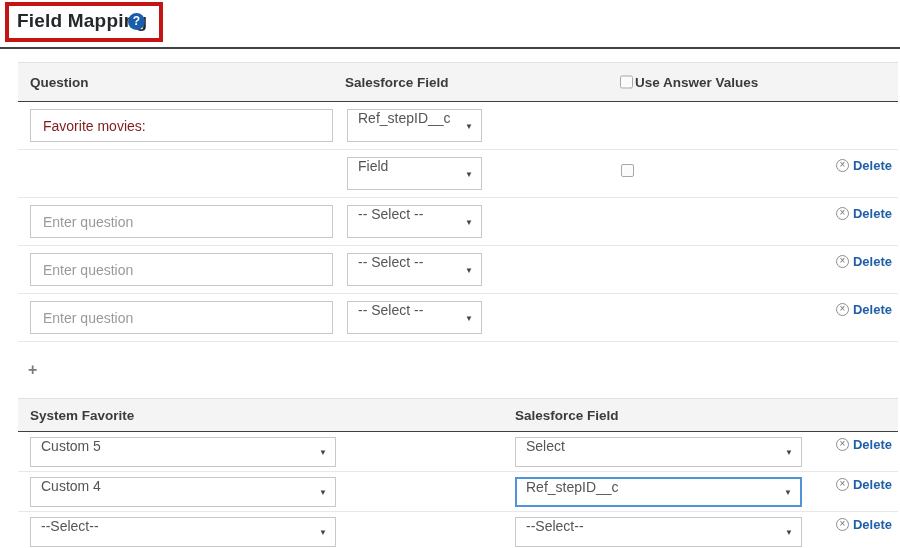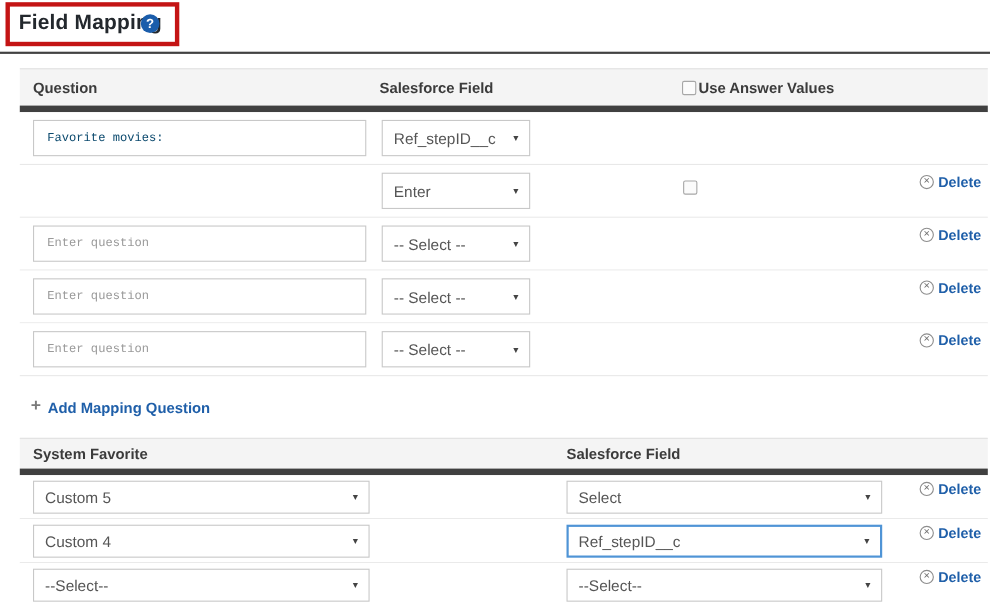--- a/index.html
+++ b/index.html
@@ -12,45 +12,45 @@
   .page-title { font-size:19px; font-weight:700; color:#23282d; letter-spacing:0.2px; }
   .help-icon { position:absolute; left:128px; top:13px; width:17px; height:17px; border-radius:50%;
                background:#1a5dab; color:#fff; font-size:12px; font-weight:700; text-align:center;
                line-height:17px; cursor:pointer; }
   .title-rule { position:absolute; left:0; top:47px; width:900px; height:2px; background:#424242; }
 
   
   .tbl { position:absolute; left:18px; width:880px; }
   .q-table { top:62px; }
   .s-table { top:398px; }
-  .thead { position:relative; background:#f4f4f4; border-top:1px solid #e2e2e2; border-bottom:6px solid #404040; }
+  .thead { position:relative; background:#f4f4f4; border-top:1px solid #e2e2e2; border-bottom:1px solid #404040; }
   .q-table .thead { height:40px; }
   .s-table .thead { height:34px; }
   .th { position:absolute; top:50%; transform:translateY(-50%); font-size:13.5px; font-weight:700; color:#3b3b3b; }
   .th-q  { left:12px; }
   .th-sf { left:327px; }
   .th-sv { left:12px; }
   .th-sf2{ left:497px; }
   .th-check { position:absolute; left:602px; top:50%; transform:translateY(-50%); display:flex; align-items:center; gap:2px;
               font-size:13.5px; font-weight:700; color:#3b3b3b; }
 
   .checkbox { display:inline-block; width:13px; height:13px; border:1px solid #a7a7a7; background:#fbfbfb;
               border-radius:2px; cursor:pointer; }
 
   .row { position:relative; border-bottom:1px solid #e8e8e8; background:#fff; }
   .q-row { height:48px; }
   .s-row { height:40px; }
 
   .q-input { position:absolute; left:12px; top:7px; width:303px; height:33px; border:1px solid #c8c8c8;
-             padding:0 12px; font-size:11px; color:#0c4a6e; font-family:Liberation Mono, monospace;
+             padding:0 12px; font-size:14px; color:#7f1d1d; font-family:Liberation Sans, sans-serif;
              background:#fff; outline:none; }
   .q-input::placeholder { color:#9a9a9a; opacity:1; }
 
   .select { position:absolute; border:1px solid #c8c8c8; background:#fff; color:#555; font-size:14px;
-            display:flex; align-items:center; padding:0 22px 0 10px; cursor:pointer; white-space:nowrap; overflow:hidden; }
+            display:flex; align-items:flex-start; padding:0 22px 0 10px; cursor:pointer; white-space:nowrap; overflow:hidden; }
   .select .arrow { position:absolute; right:8px; top:50%; transform:translateY(-50%); font-size:8px; color:#444; }
   .q-select { left:329px; top:7px; width:135px; height:33px; }
   .sv-select { left:12px; top:5px; width:306px; height:30px; }
   .sf2-select { left:497px; top:5px; width:287px; height:30px; }
   .select.focused { border:2px solid #4f94d6; padding-left:9px; }
 
   .row-checkbox { position:absolute; left:603px; top:14px; }
 
   .delete { position:absolute; right:6px; display:inline-flex; align-items:center; gap:4px; cursor:pointer;
             text-decoration:none; font-size:13px; font-weight:600; color:#1f5fa9; }
@@ -88,21 +88,21 @@
     <div class="row q-row">
       <input class="q-input" type="text" value="Favorite movies:" style="">
       <div class="select q-select">
         <span>Ref_stepID__c</span>
         <span class="arrow">▼</span>
       </div>
     </div>
 
     <div class="row q-row">
       <div class="select q-select">
-        <span>Enter</span>
+        <span>Field</span>
         <span class="arrow">▼</span>
       </div>
       <span class="checkbox row-checkbox"></span>
       <a class="delete">
         <span class="del-icon">×</span>
         <span>Delete</span>
       </a>
     </div>
 
     <div class="row q-row">
@@ -137,21 +137,20 @@
       </div>
       <a class="delete">
         <span class="del-icon">×</span>
         <span>Delete</span>
       </a>
     </div>
   </div>
 
   <a class="add-link">
     <span class="plus-icon">+</span>
-    <span>Add Mapping Question</span>
   </a>
 
   <div class="tbl s-table">
     <div class="thead">
       <span class="th th-sv">System Favorite</span>
       <span class="th th-sf2">Salesforce Field</span>
     </div>
 
     <div class="row s-row">
       <div class="select sv-select">

